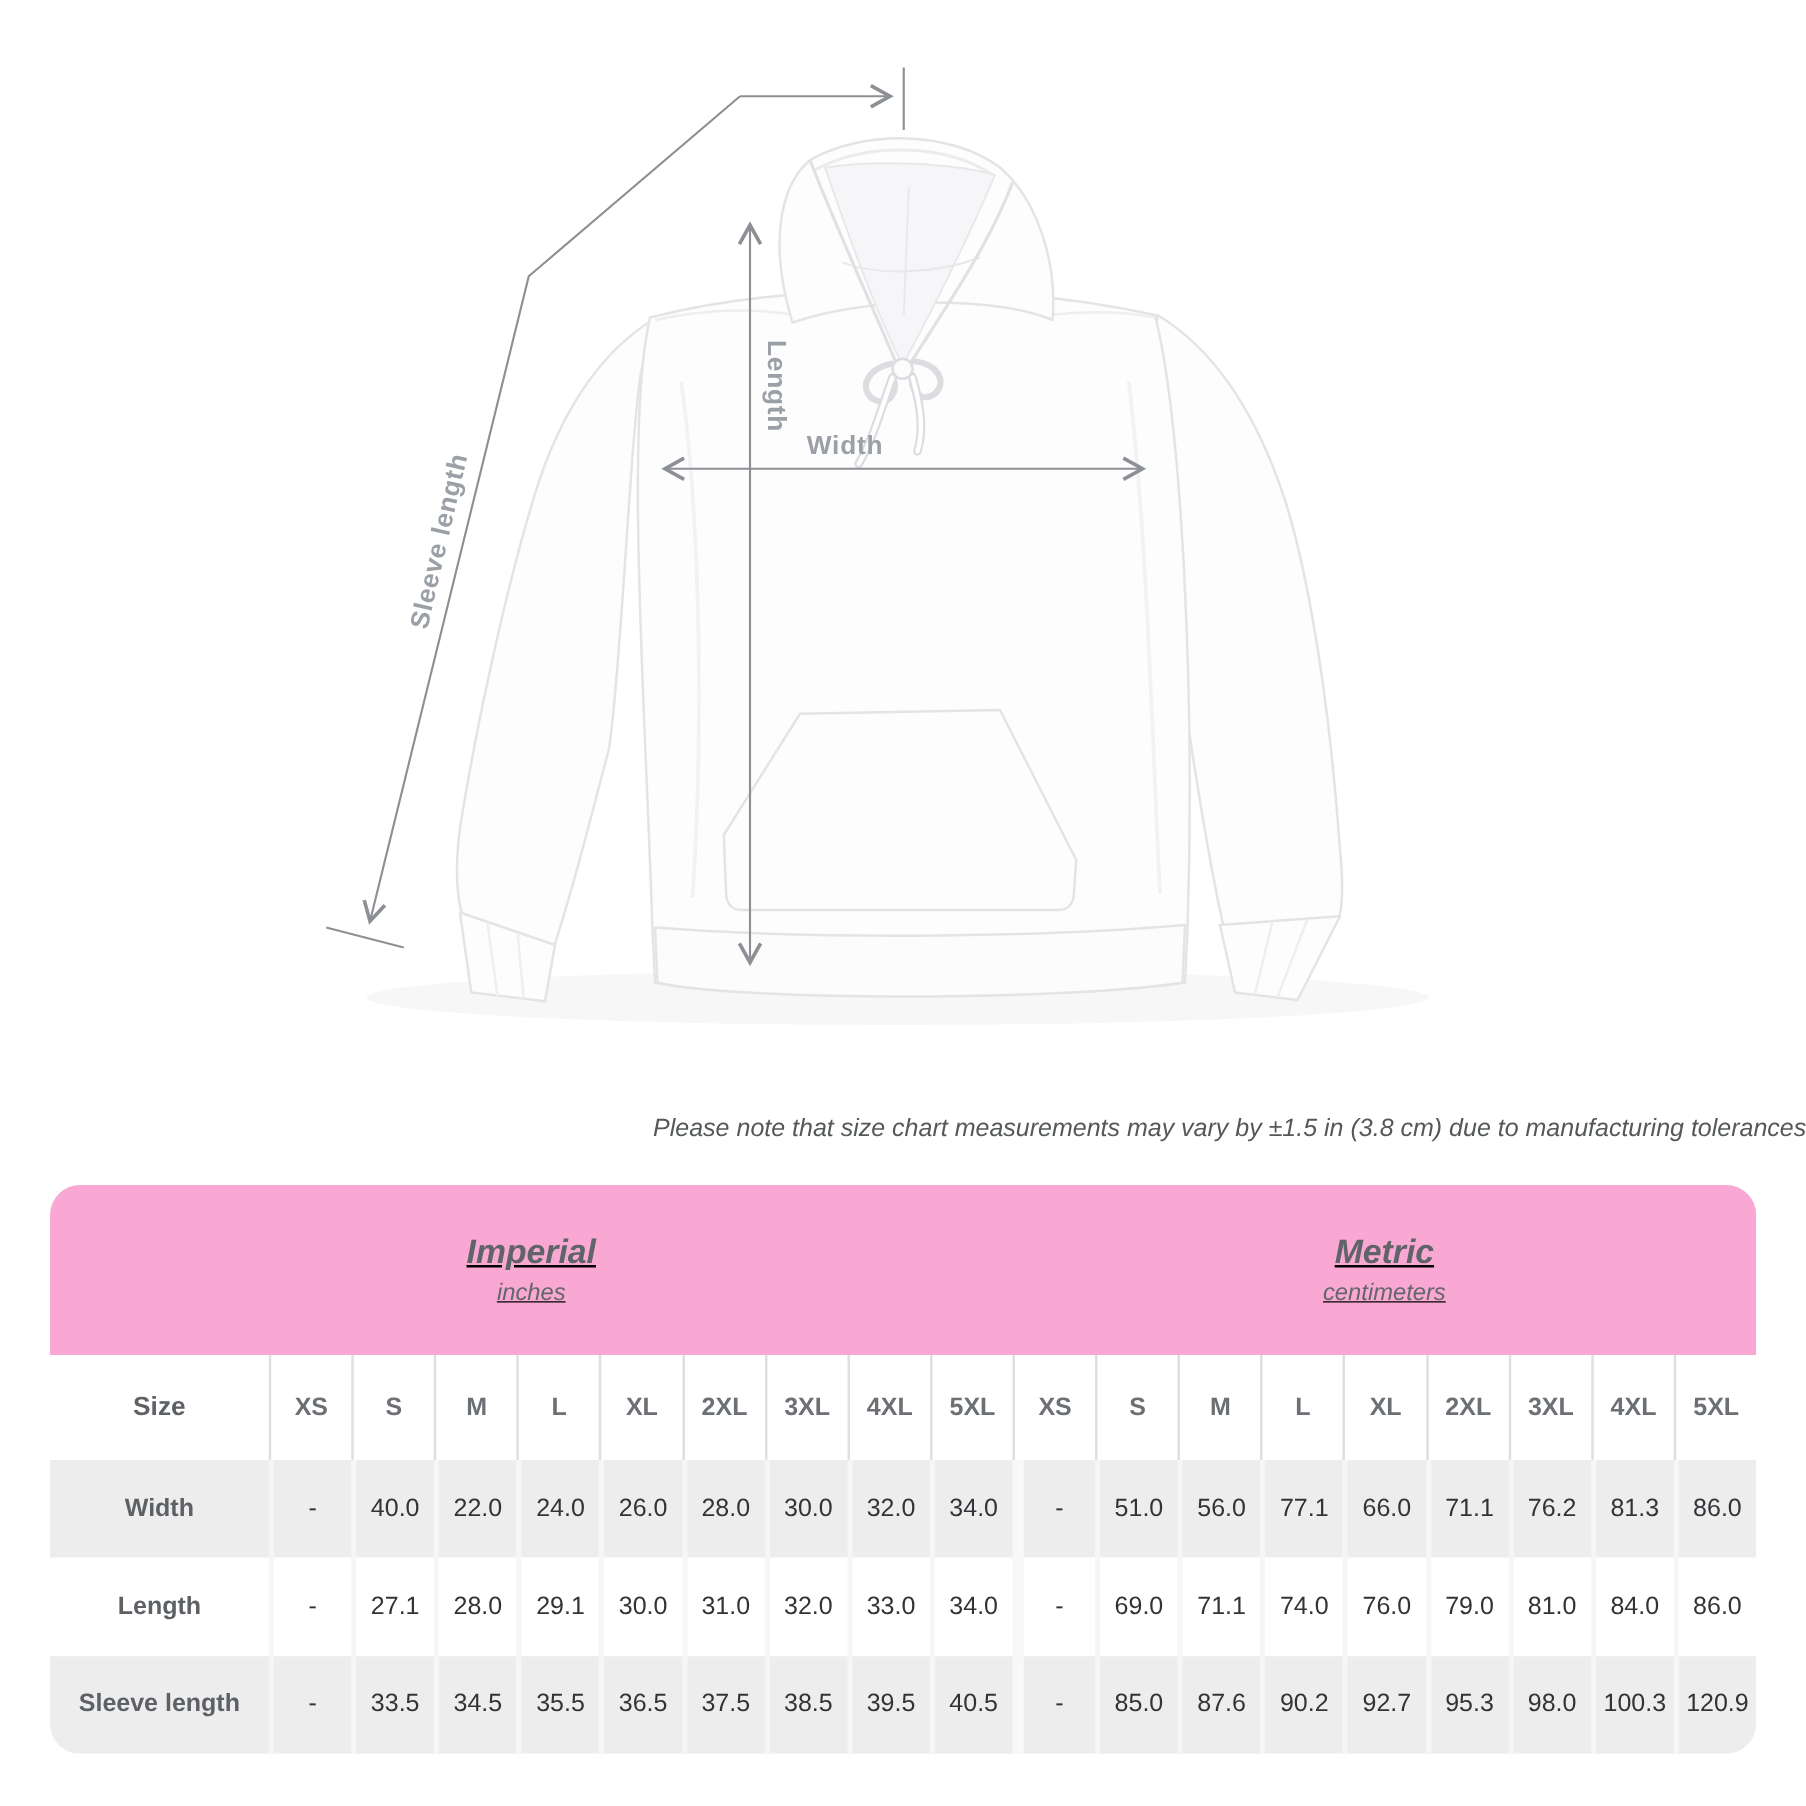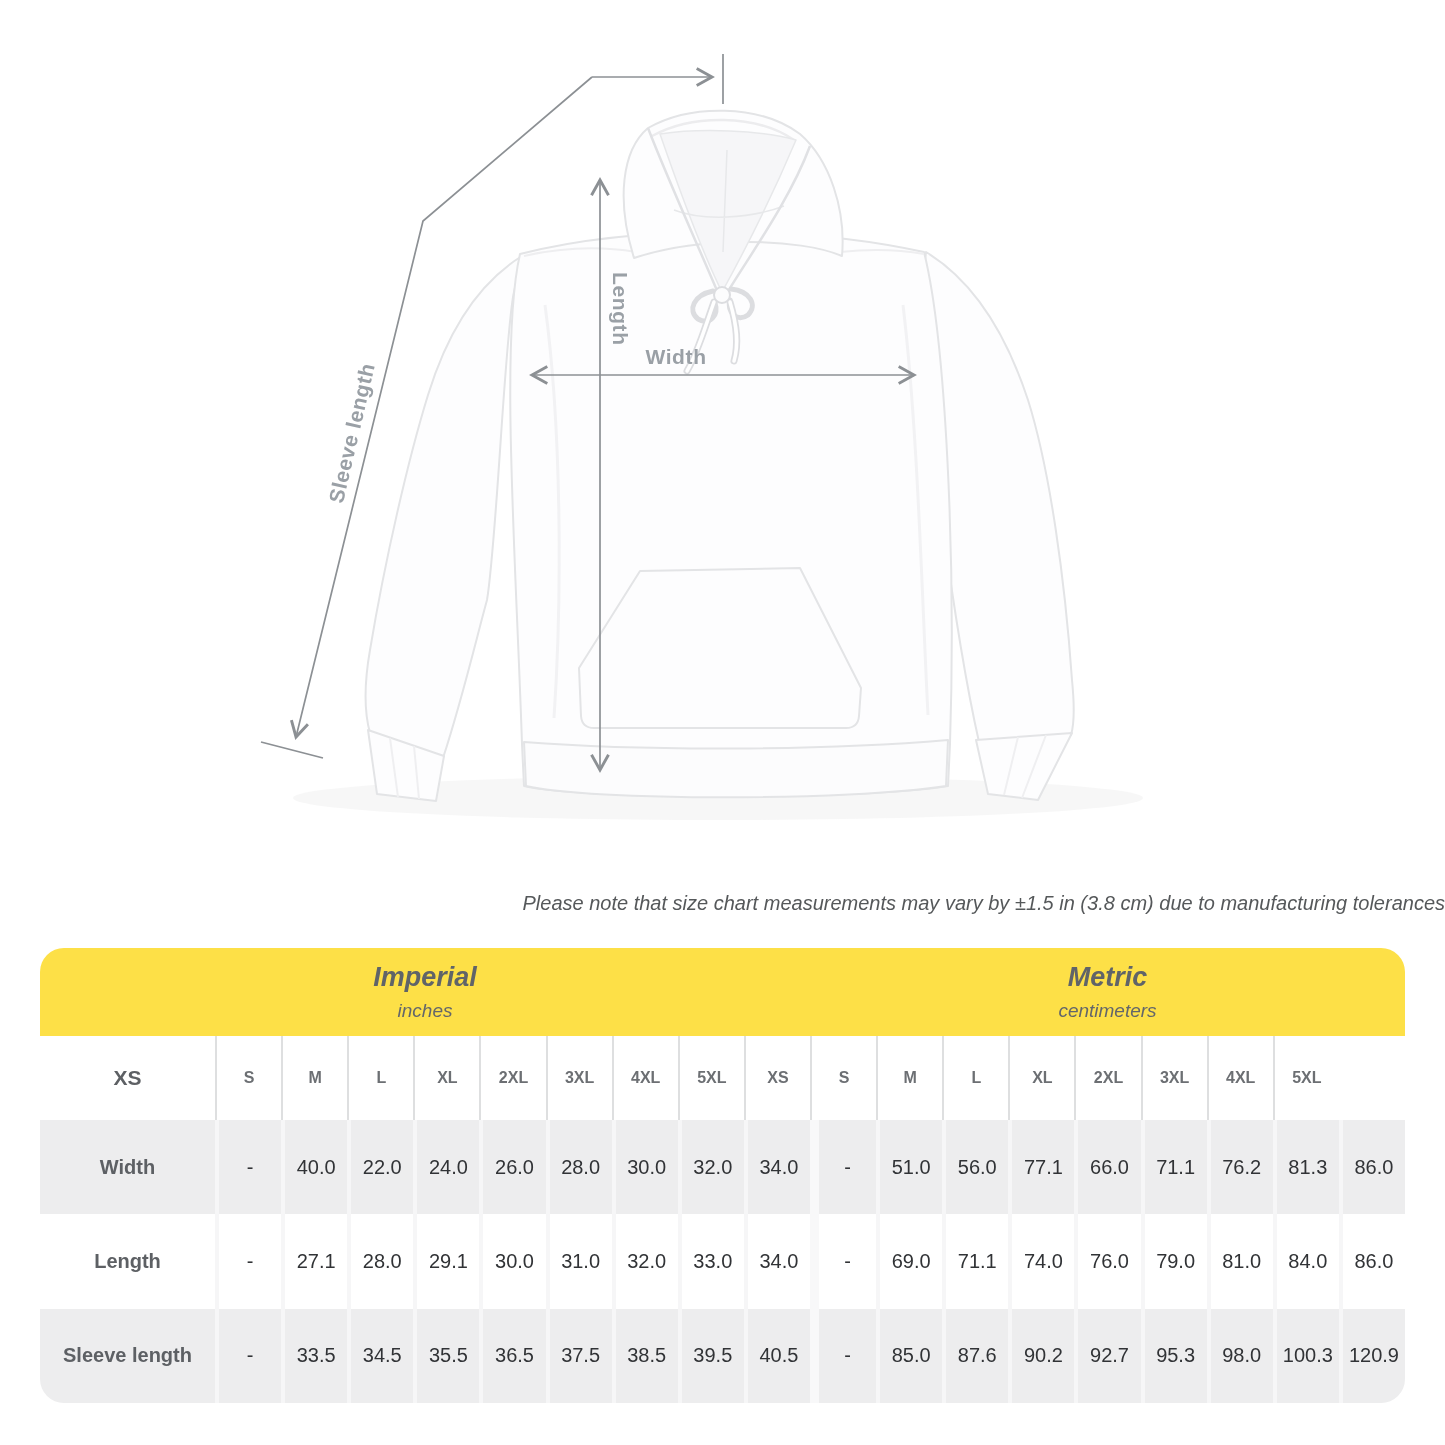--- a/index.html
+++ b/index.html
@@ -18,35 +18,35 @@
   
   .title{position:absolute;left:0;right:0;top:845px;margin:0;text-align:center;
          font-size:34px;font-weight:700;color:#232426;}
   .subtitle{position:absolute;left:0;right:0;top:892px;margin:0;text-align:right;
             font-style:italic;font-size:20px;color:#55585a;}
 
   
   .size-table{position:absolute;left:40px;top:948px;width:1365px;height:455px;
               border-radius:24px;overflow:hidden;background:#fff;
               display:flex;flex-direction:column;}
-  .band{display:flex;background:#fde047;height:88px;flex:none;}
+  .band{display:flex;background:#f9a8d4;height:136px;flex:none;text-decoration:underline;}
   .band-sec{display:flex;flex-direction:column;align-items:center;justify-content:center;gap:7px;}
   .band-sec.imperial{width:770px;}
   .band-sec.metric{flex:1;}
   .band-name{font-size:27px;font-weight:700;font-style:italic;color:#606468;}
   .band-unit{font-size:19px;font-style:italic;color:#63666a;}
 
   .trow{display:grid;grid-template-columns:175px repeat(18,1fr);}
   .trow.header{flex:none;height:84px;background:#fff;}
   .tbody{display:flex;flex-direction:column;flex:1;}
   .tbody .trow{flex:1;}
   .trow.stripe{background:#ededee;}
 
   .cell{display:flex;align-items:center;justify-content:center;min-width:0;}
-  .trow.header .cell{font-weight:700;font-size:16px;color:#6c6f73;border-left:2px solid #dedfe0;}
+  .trow.header .cell{font-weight:700;font-size:20px;color:#6c6f73;border-left:2px solid #dedfe0;}
   .trow.header .cell:first-child{border-left:none;color:#5d6064;font-size:21px;}
   .trow.data .cell{font-size:20px;color:#313336;border-left:4px solid #f6f6f7;}
   .trow.data .cell:first-child{border-left:none;font-weight:700;color:#5d6064;}
   .trow.data .cell.metric-start{border-left:9px solid #f8f8f9;}
 </style>
 </head>
 <body>
 
 <div class="page">
 
@@ -135,20 +135,21 @@
         <div class="band-name">Imperial</div>
         <div class="band-unit">inches</div>
       </div>
       <div class="band-sec metric">
         <div class="band-name">Metric</div>
         <div class="band-unit">centimeters</div>
       </div>
     </div>
 
     <div class="trow header">
+      <div class="cell">Size</div>
 
     <div class="cell">XS</div>
         <div class="cell">S</div>
         <div class="cell">M</div>
         <div class="cell">L</div>
         <div class="cell">XL</div>
         <div class="cell">2XL</div>
         <div class="cell">3XL</div>
         <div class="cell">4XL</div>
         <div class="cell">5XL</div>

